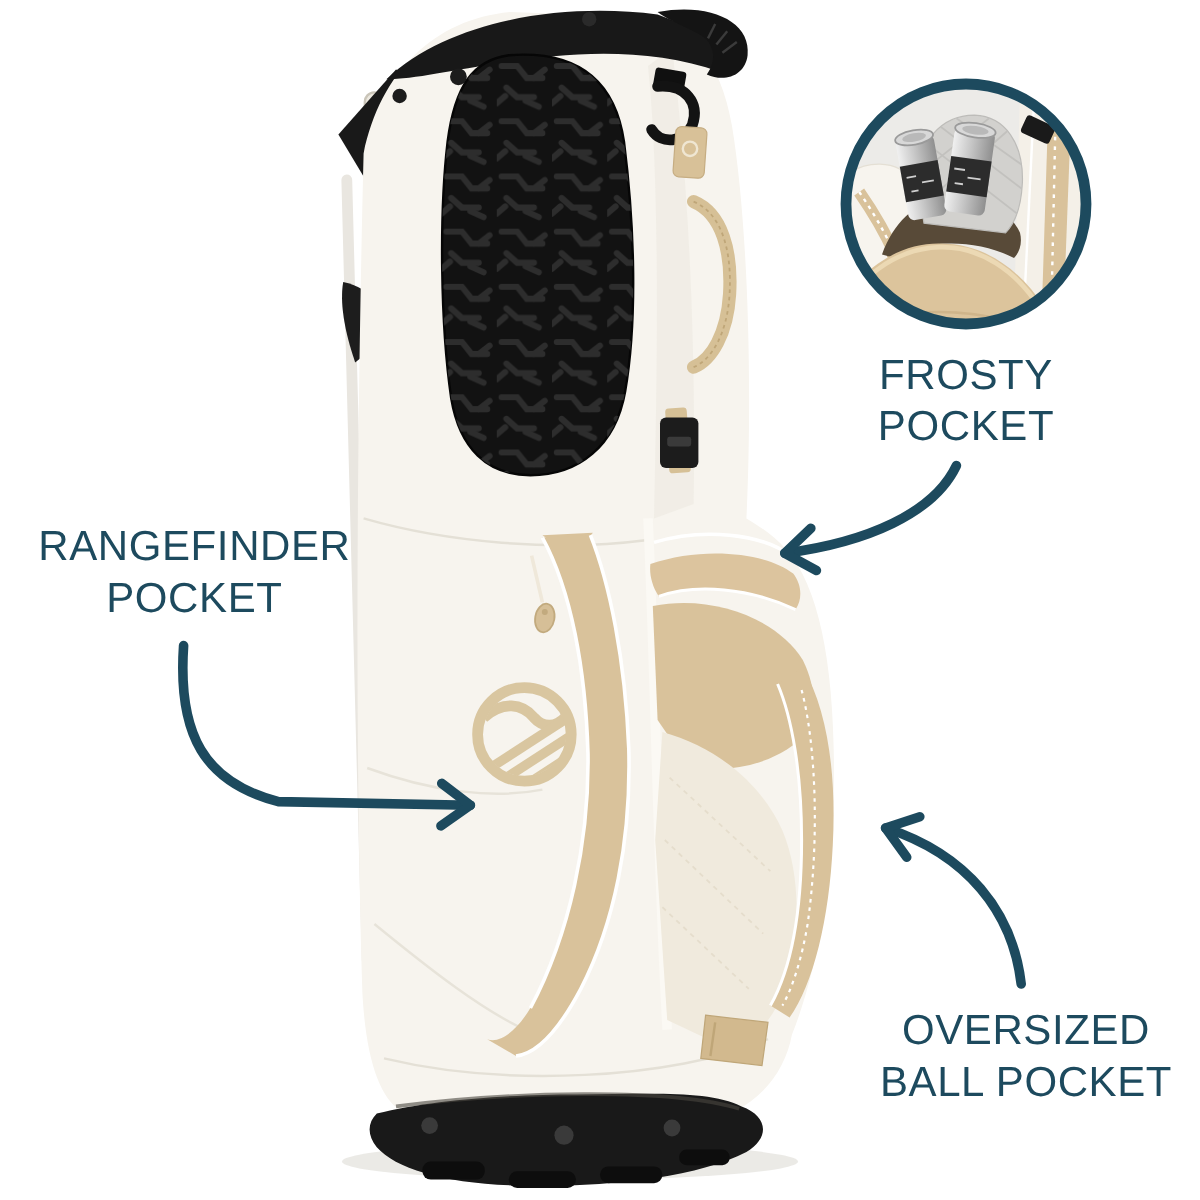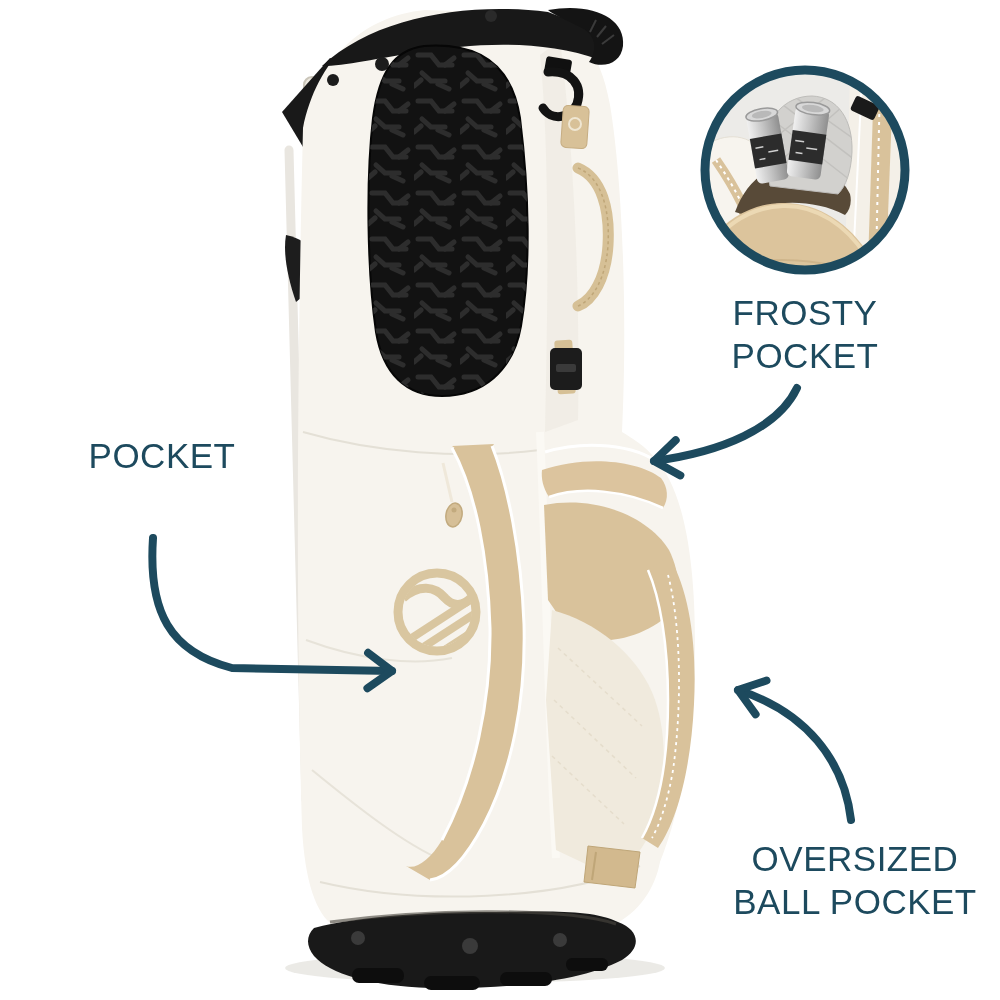--- a/index.html
+++ b/index.html
@@ -239,20 +239,21 @@
     </g>
 
     <g stroke="#1d4a5e" stroke-width="8" fill="none" stroke-linecap="round">
       <path d="M153 538 C148 612 170 652 232 668 L392 671" marker-end="url(#chev)"></path>
       <path d="M797 388 C778 428 722 452 654 461" marker-end="url(#chev)"></path>
       <path d="M851 820 C844 760 806 712 738 690" marker-end="url(#chev)"></path>
     </g>
   </svg>
 
   <div class="callout" id="callout-rangefinder">
+    <span>RANGEFINDER</span>
     <span>POCKET</span>
   </div>
 
   <div class="callout" id="callout-frosty">
     <span>FROSTY</span>
     <span>POCKET</span>
   </div>
 
   <div class="callout" id="callout-oversized">
     <span>OVERSIZED</span>

